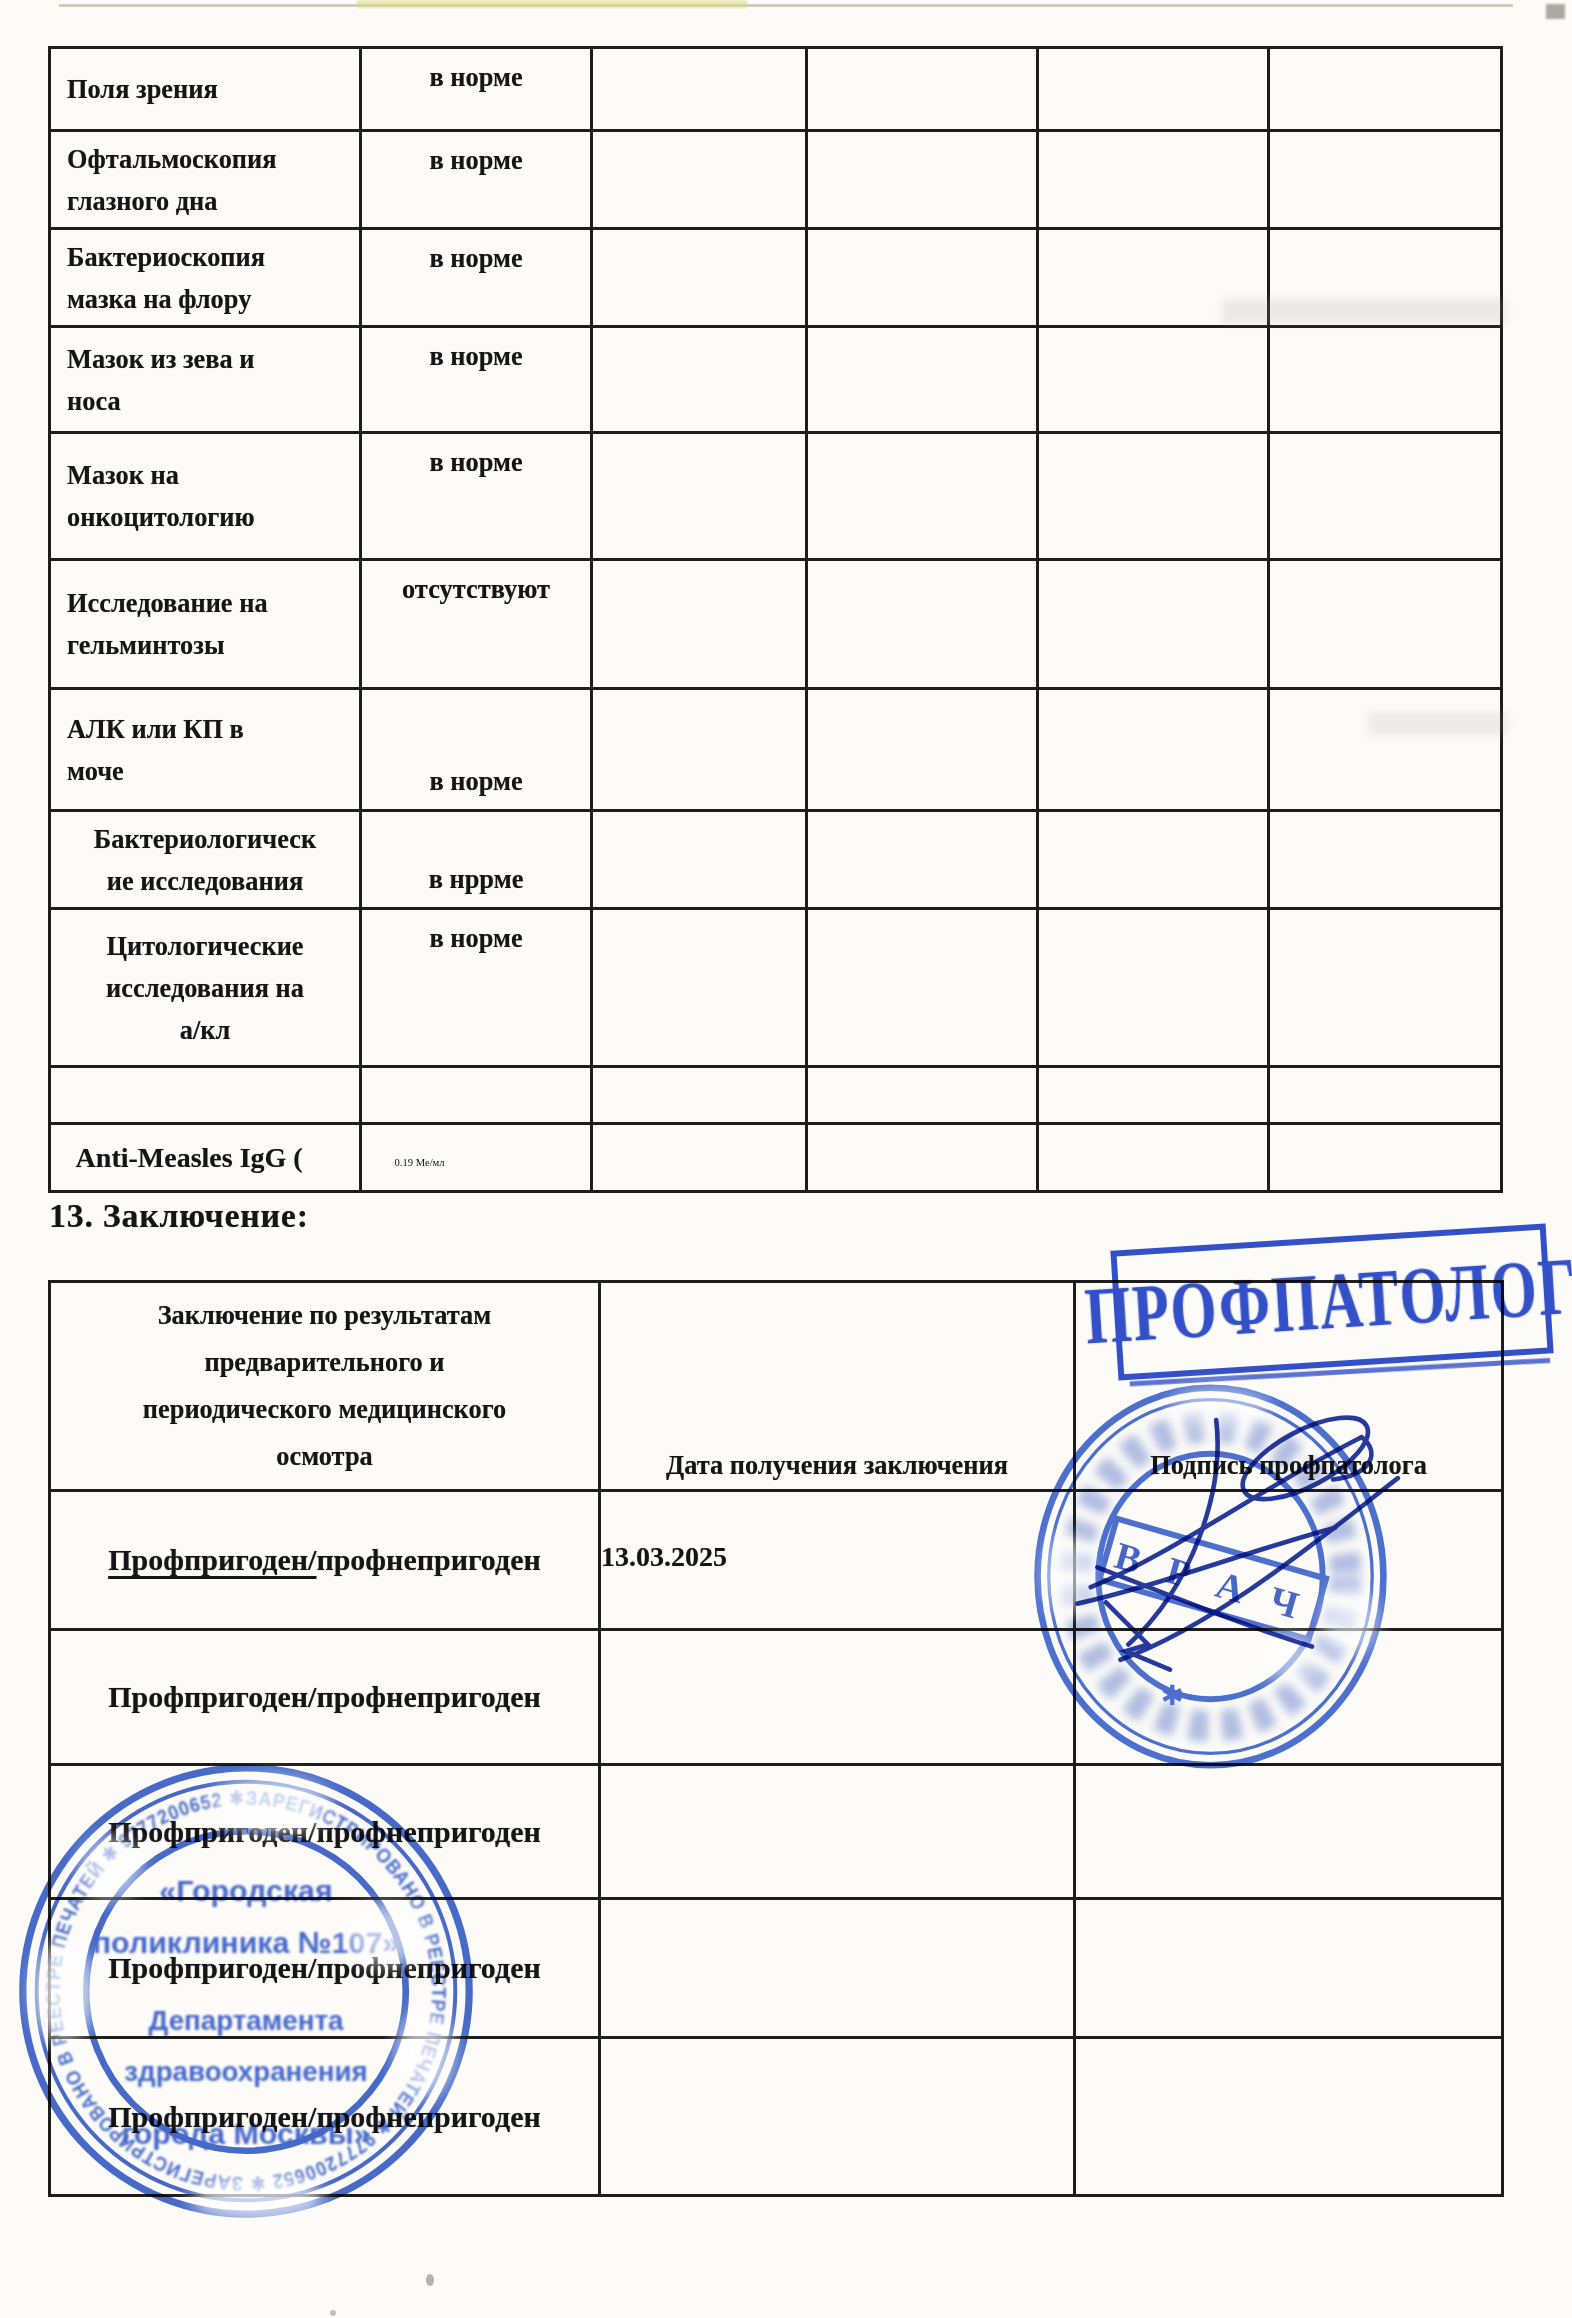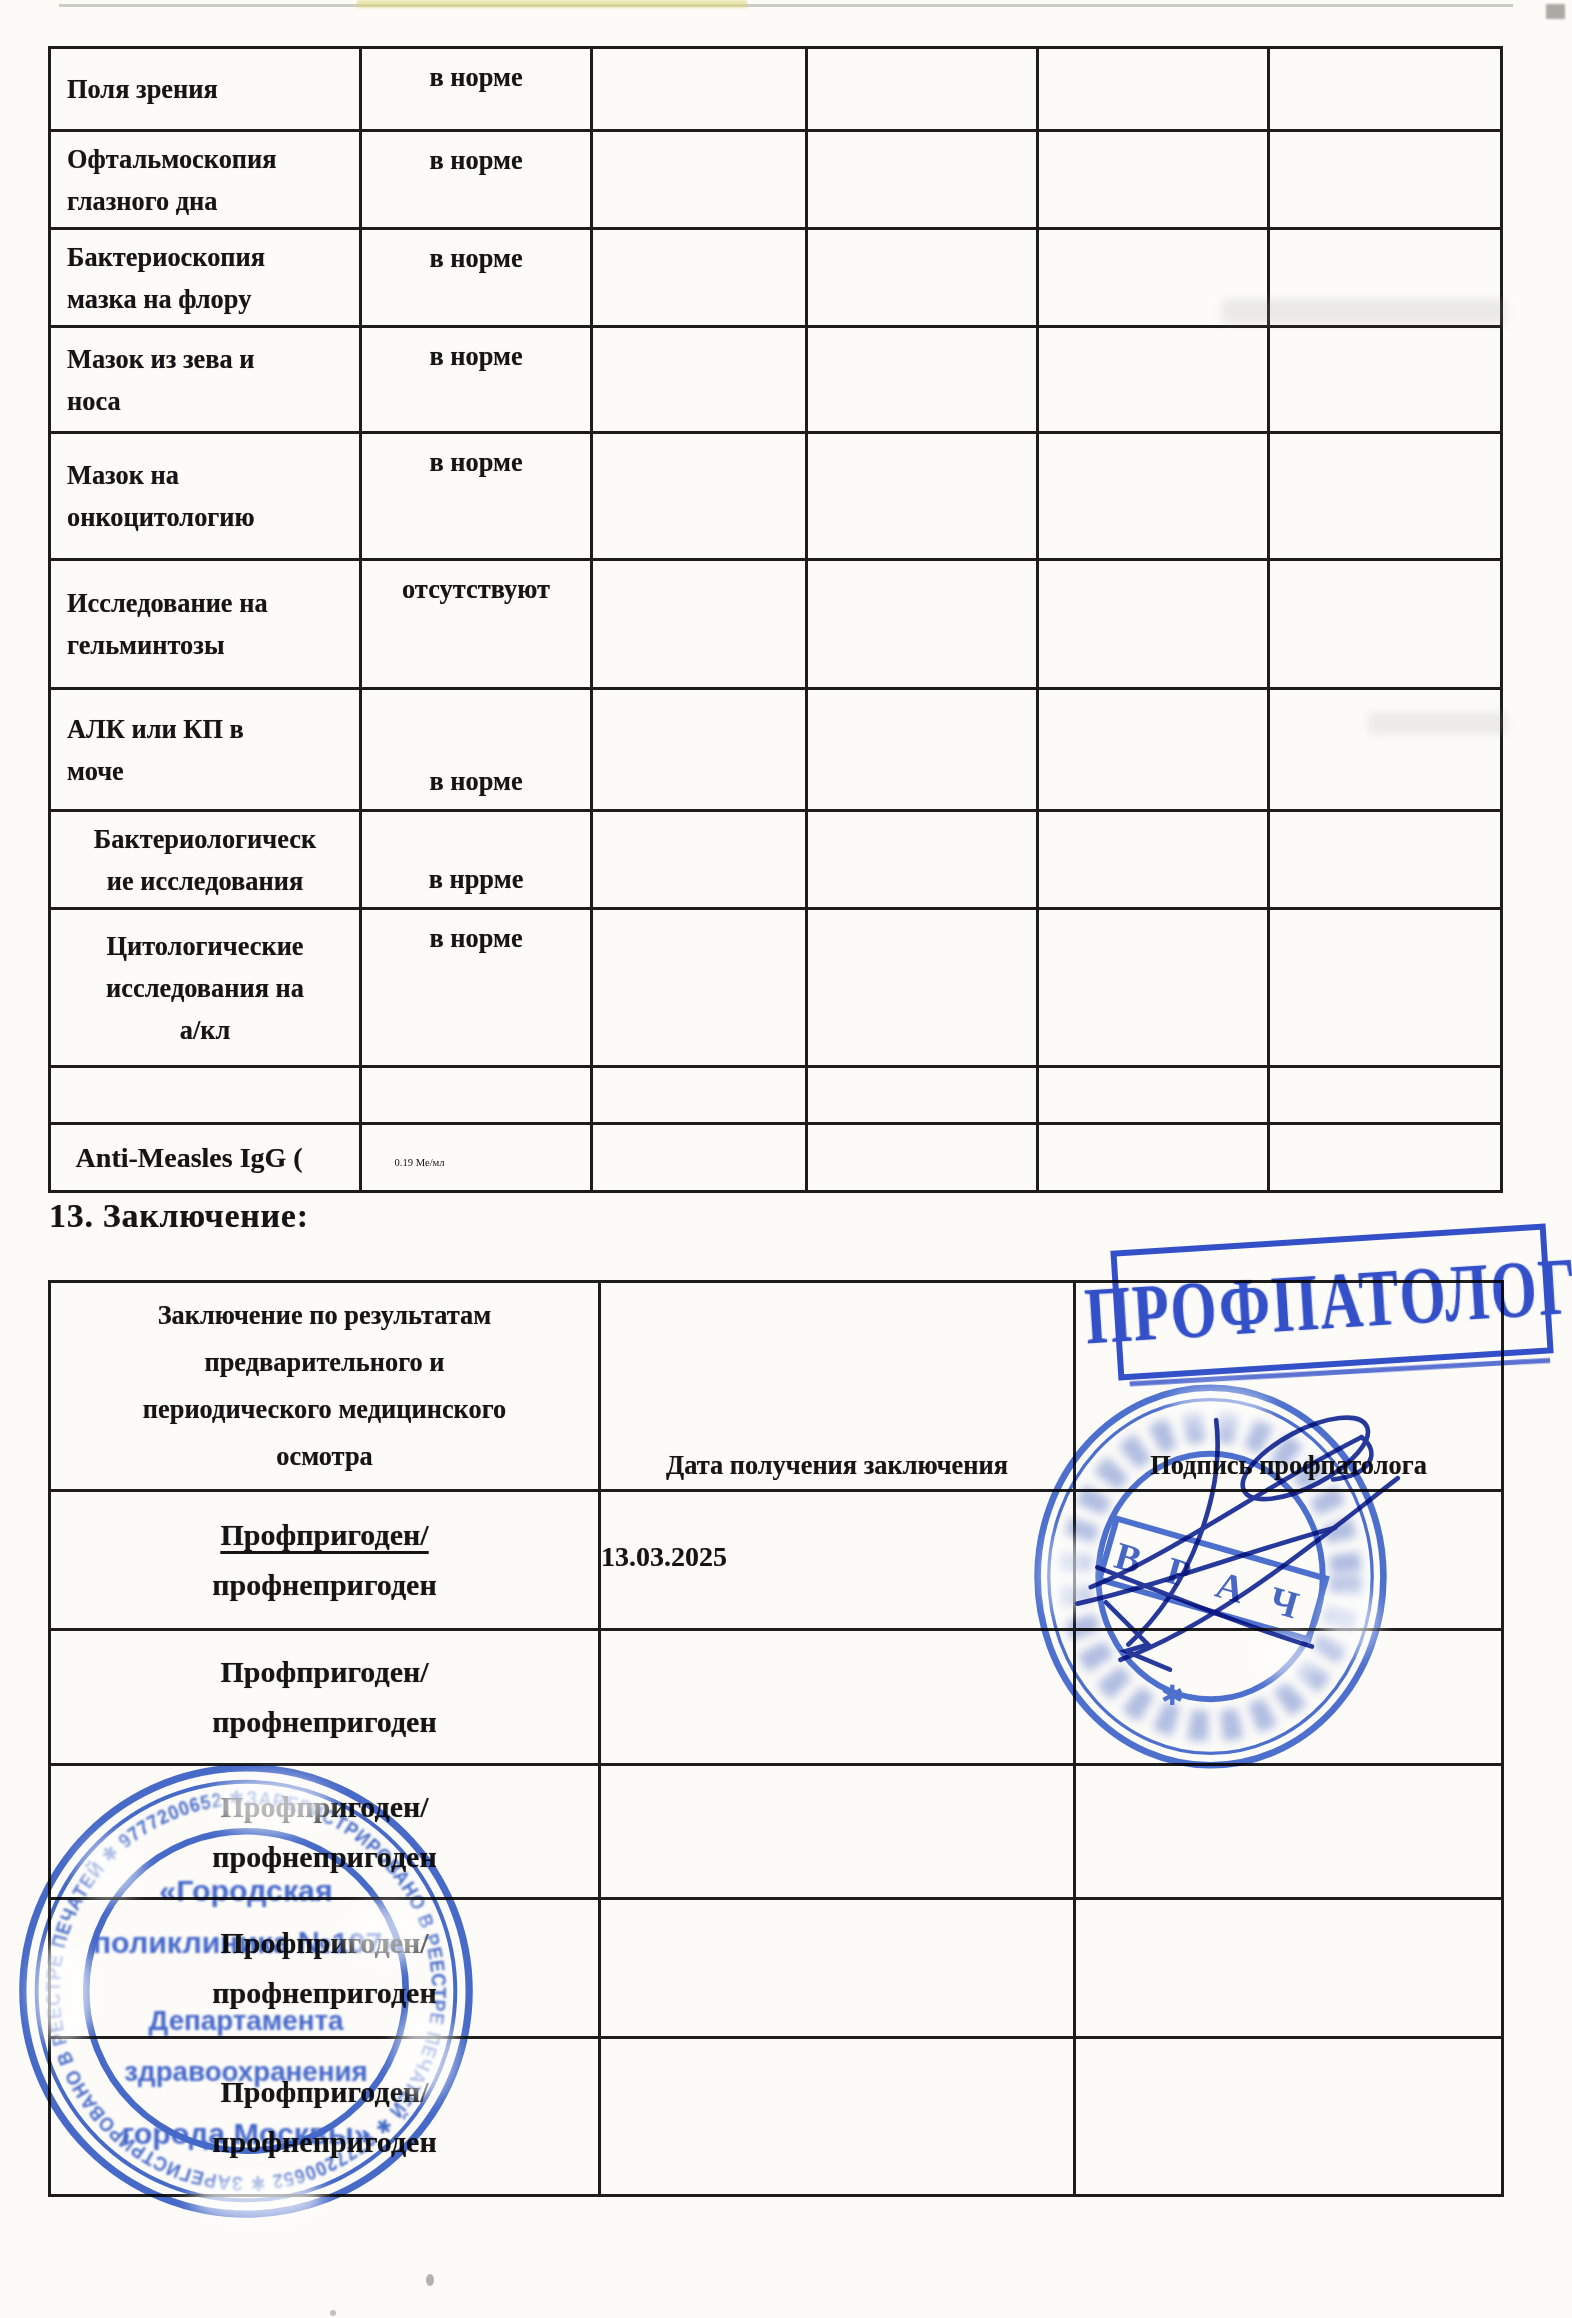--- a/index.html
+++ b/index.html
@@ -31,21 +31,21 @@
   .am{padding-left:10.6px;}
   .am span{white-space:nowrap;font-size:28px;line-height:28px;font-weight:600;
            text-shadow:0 0 0.7px rgba(20,20,20,.45);}
   .amv{justify-content:flex-start;align-items:center;padding-left:18.5px;padding-top:9.3px;}
   .h13{position:absolute;left:49px;top:1197px;font-size:34px;font-weight:700;letter-spacing:0.7px;
        text-shadow:0 0 0.7px rgba(20,20,20,.5);}
   .hd{justify-content:center;text-align:center;}
   .hd span{white-space:pre-line;font-size:26.4px;line-height:47px;font-weight:600;
            text-shadow:0 0 0.7px rgba(20,20,20,.45);}
   .hd2{padding-top:63px;align-items:flex-end;}
-  .fitcell{flex-direction:column;justify-content:center;}
+  .fitcell{flex-direction:row;justify-content:center;}
   .fitcell span{font-size:30px;line-height:50px;font-weight:700;text-shadow:0 0 1px rgba(20,20,20,.5);}
   .u{text-decoration:underline;text-decoration-thickness:3.3px;text-underline-offset:6px;}
   .datecell{padding-top:49px;align-items:flex-start;}
   .datecell span{font-size:28px;font-weight:600;text-shadow:0 0 0.7px rgba(20,20,20,.45);}
   
   .stampwrap{position:absolute;pointer-events:none;}
   .sp{left:1114px;top:1237px;width:436px;height:130px;border:6.6px solid #2443cb;
       transform:rotate(-3.6deg);display:flex;align-items:center;justify-content:center;
       mix-blend-mode:multiply;opacity:.93;box-sizing:border-box;filter:blur(0.3px);}
   .sp::after{content:"";position:absolute;left:5.3px;right:-2.6px;bottom:-14.5px;height:5.3px;

